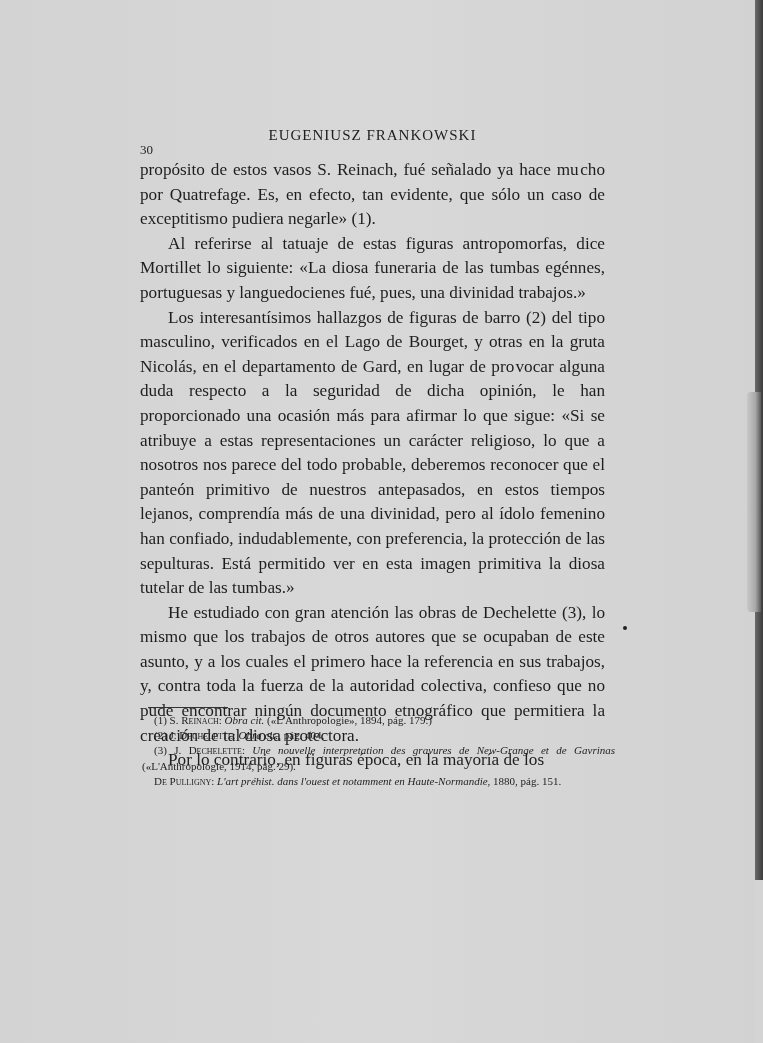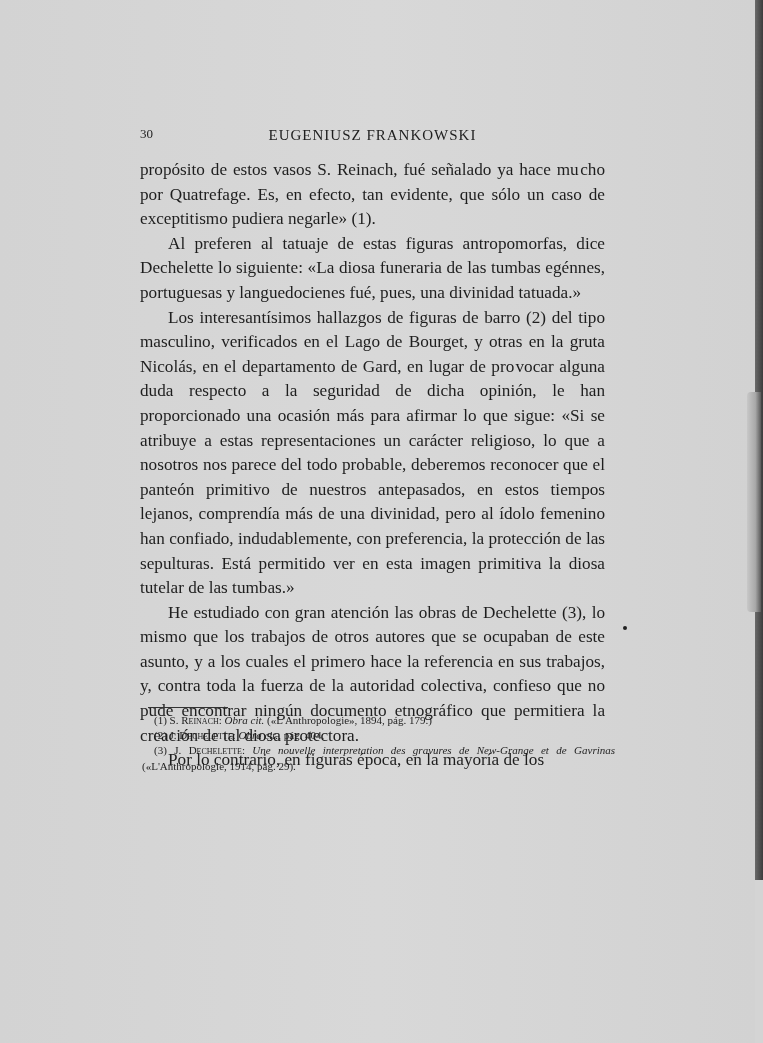--- a/index.html
+++ b/index.html
@@ -42,21 +42,21 @@
       position: absolute;
       left: 140px;
       top: 126px;
       width: 465px;
       height: 16px;
       font-size: 13px;
     }
     .page-number {
       position: absolute;
       left: 0;
-      top: 0;
+      top: 16px;
       font-size: 13px;
     }
     .header-title {
       position: absolute;
       left: 0;
       right: 0;
       top: 1px;
       text-align: center;
       font-size: 15px;
       letter-spacing: 1px;
@@ -127,24 +127,24 @@
     <span class="header-title">EUGENIUSZ FRANKOWSKI</span>
   </div>
 
   <div class="body-text">
     <p>
       <span style="margin-right: -0.25em;">propósito de estos vasos S. Reinach, fué señalado ya hace mu­</span>
       <span>cho por Quatrefage. Es, en efecto, tan evidente, que sólo un</span>
       <span>caso de exceptitismo pudiera negarle» (1).</span>
     </p>
     <p class="indent">
-      <span>Al preferen al tatuaje de estas figuras antropomorfas, dice</span>
-      <span>Dechelette lo siguiente: «La diosa funeraria de las tumbas</span>
+      <span>Al referirse al tatuaje de estas figuras antropomorfas, dice</span>
+      <span>Mortillet lo siguiente: «La diosa funeraria de las tumbas</span>
       <span style="margin-right: -0.25em;">egénnes, portuguesas y languedocienes fué, pues, una divini­</span>
-      <span>dad tatuada.»</span>
+      <span>dad trabajos.»</span>
     </p>
     <p class="indent">
       <span>Los interesantísimos hallazgos de figuras de barro (2) del</span>
       <span>tipo masculino, verificados en el Lago de Bourget, y otras en</span>
       <span style="margin-right: -0.25em;">la gruta Nicolás, en el departamento de Gard, en lugar de pro­</span>
       <span>vocar alguna duda respecto a la seguridad de dicha opinión, le</span>
       <span>han proporcionado una ocasión más para afirmar lo que sigue:</span>
       <span>«Si se atribuye a estas representaciones un carácter religioso,</span>
       <span style="margin-right: -0.25em;">lo que a nosotros nos parece del todo probable, deberemos re­</span>
       <span>conocer que el panteón primitivo de nuestros antepasados, en</span>
@@ -179,17 +179,21 @@
     <p>
       <span>(2)</span>
       <span class="sc">J. Dechelette:</span>
       <span class="it">Obra cit.,</span><span> pág. 404.</span>
     </p>
     <p>
       <span>(3)</span>
       <span class="sc">J. Dechelette:</span>
       <span class="it">Une nouvelle interpretation des gravures de New-Grange et de Gavrinas</span><span> («L'Anthropologie, 1914, pág. 29).</span>
     </p>
+    <p>
+      <span class="sc">De Pulligny:</span>
+      <span class="it">L'art préhist. dans l'ouest et notamment en Haute-Normandie,</span><span> 1880, pág. 151.</span>
+    </p>
   </div>
 </div>
 
 <div class="edge-strip"></div>
 <div class="edge-tab"></div>
 
 </body></html>

